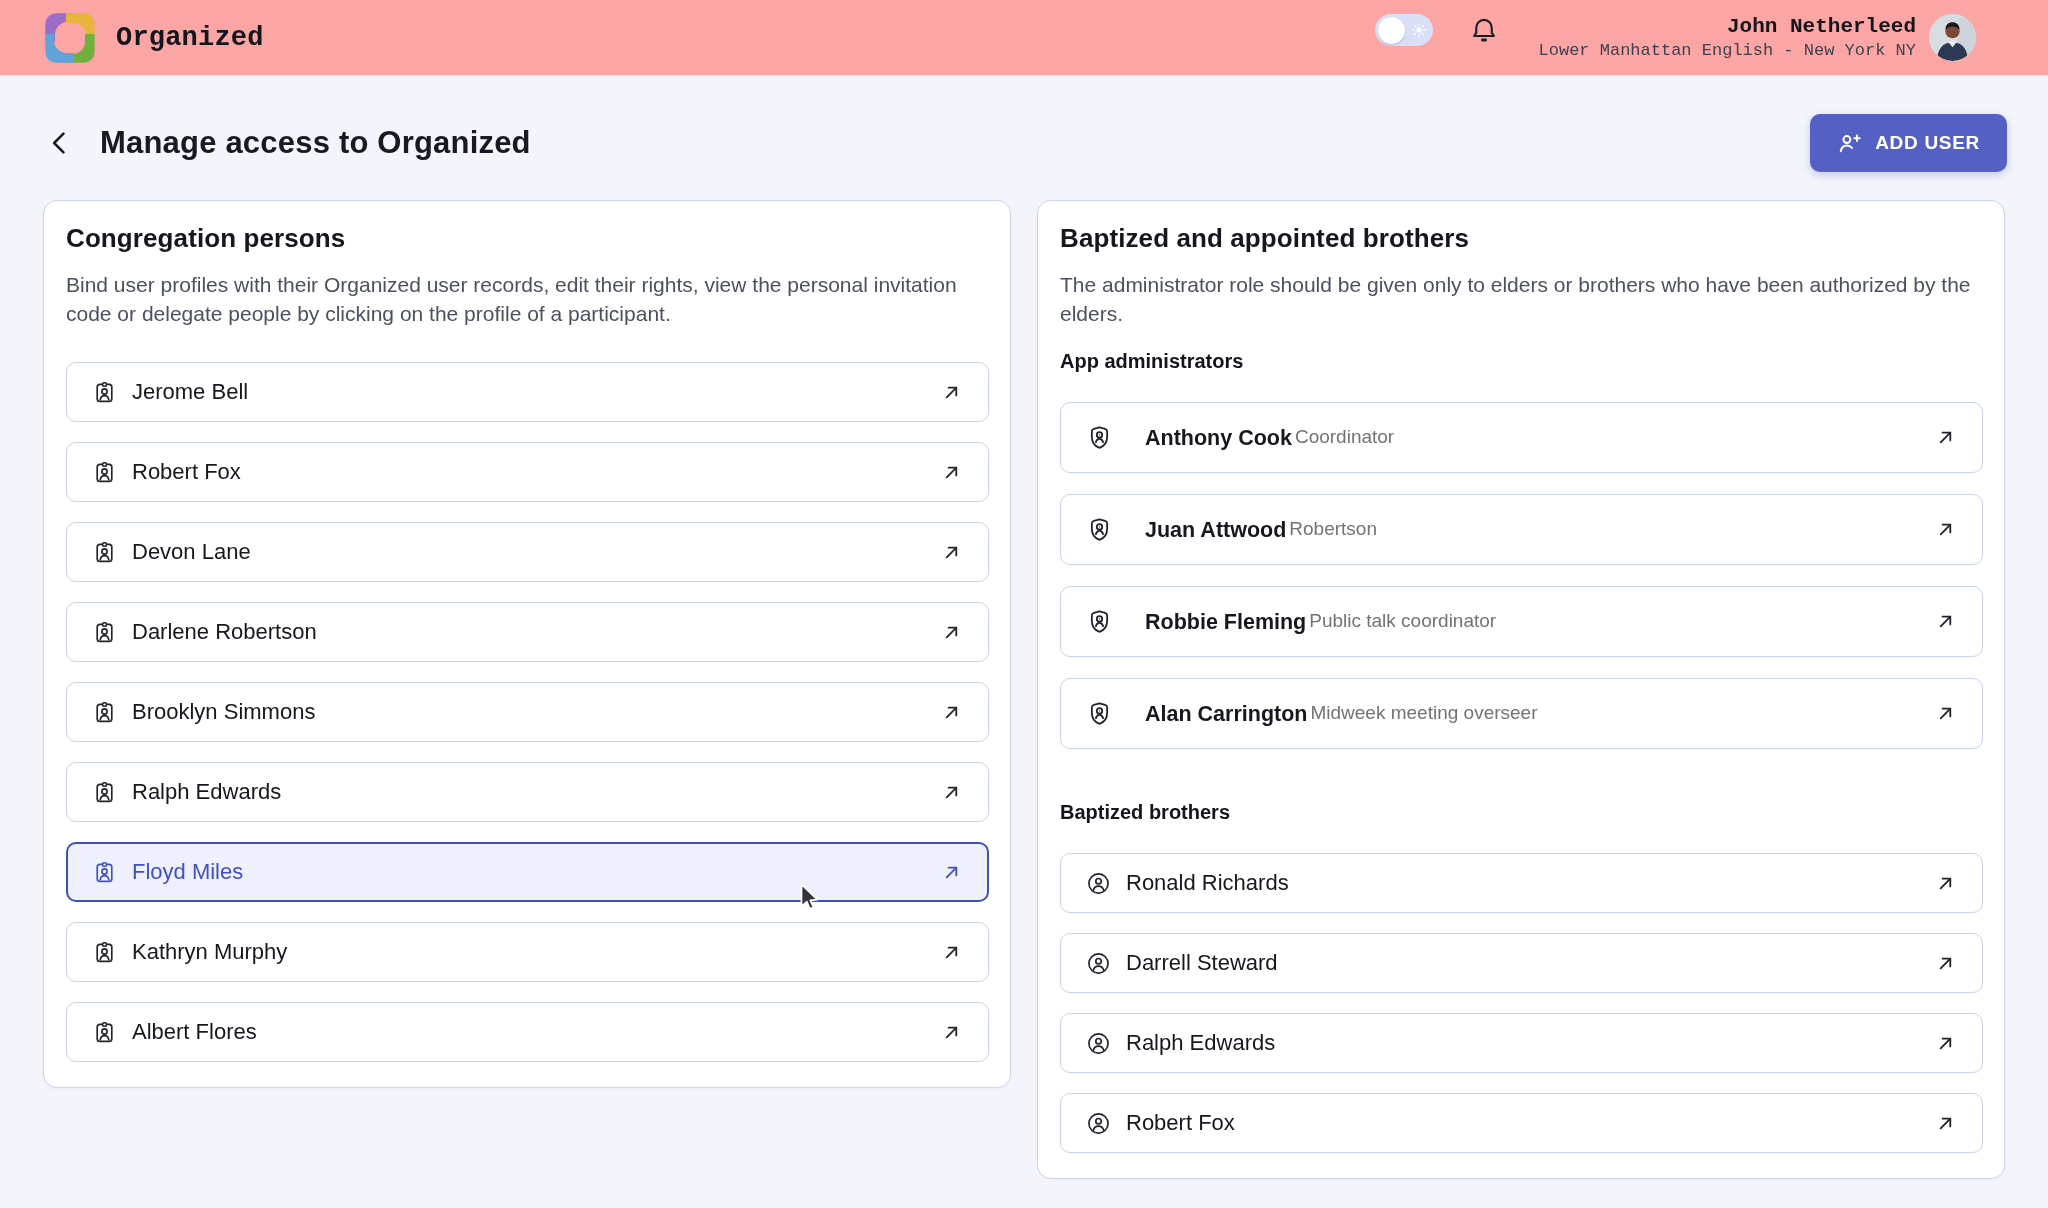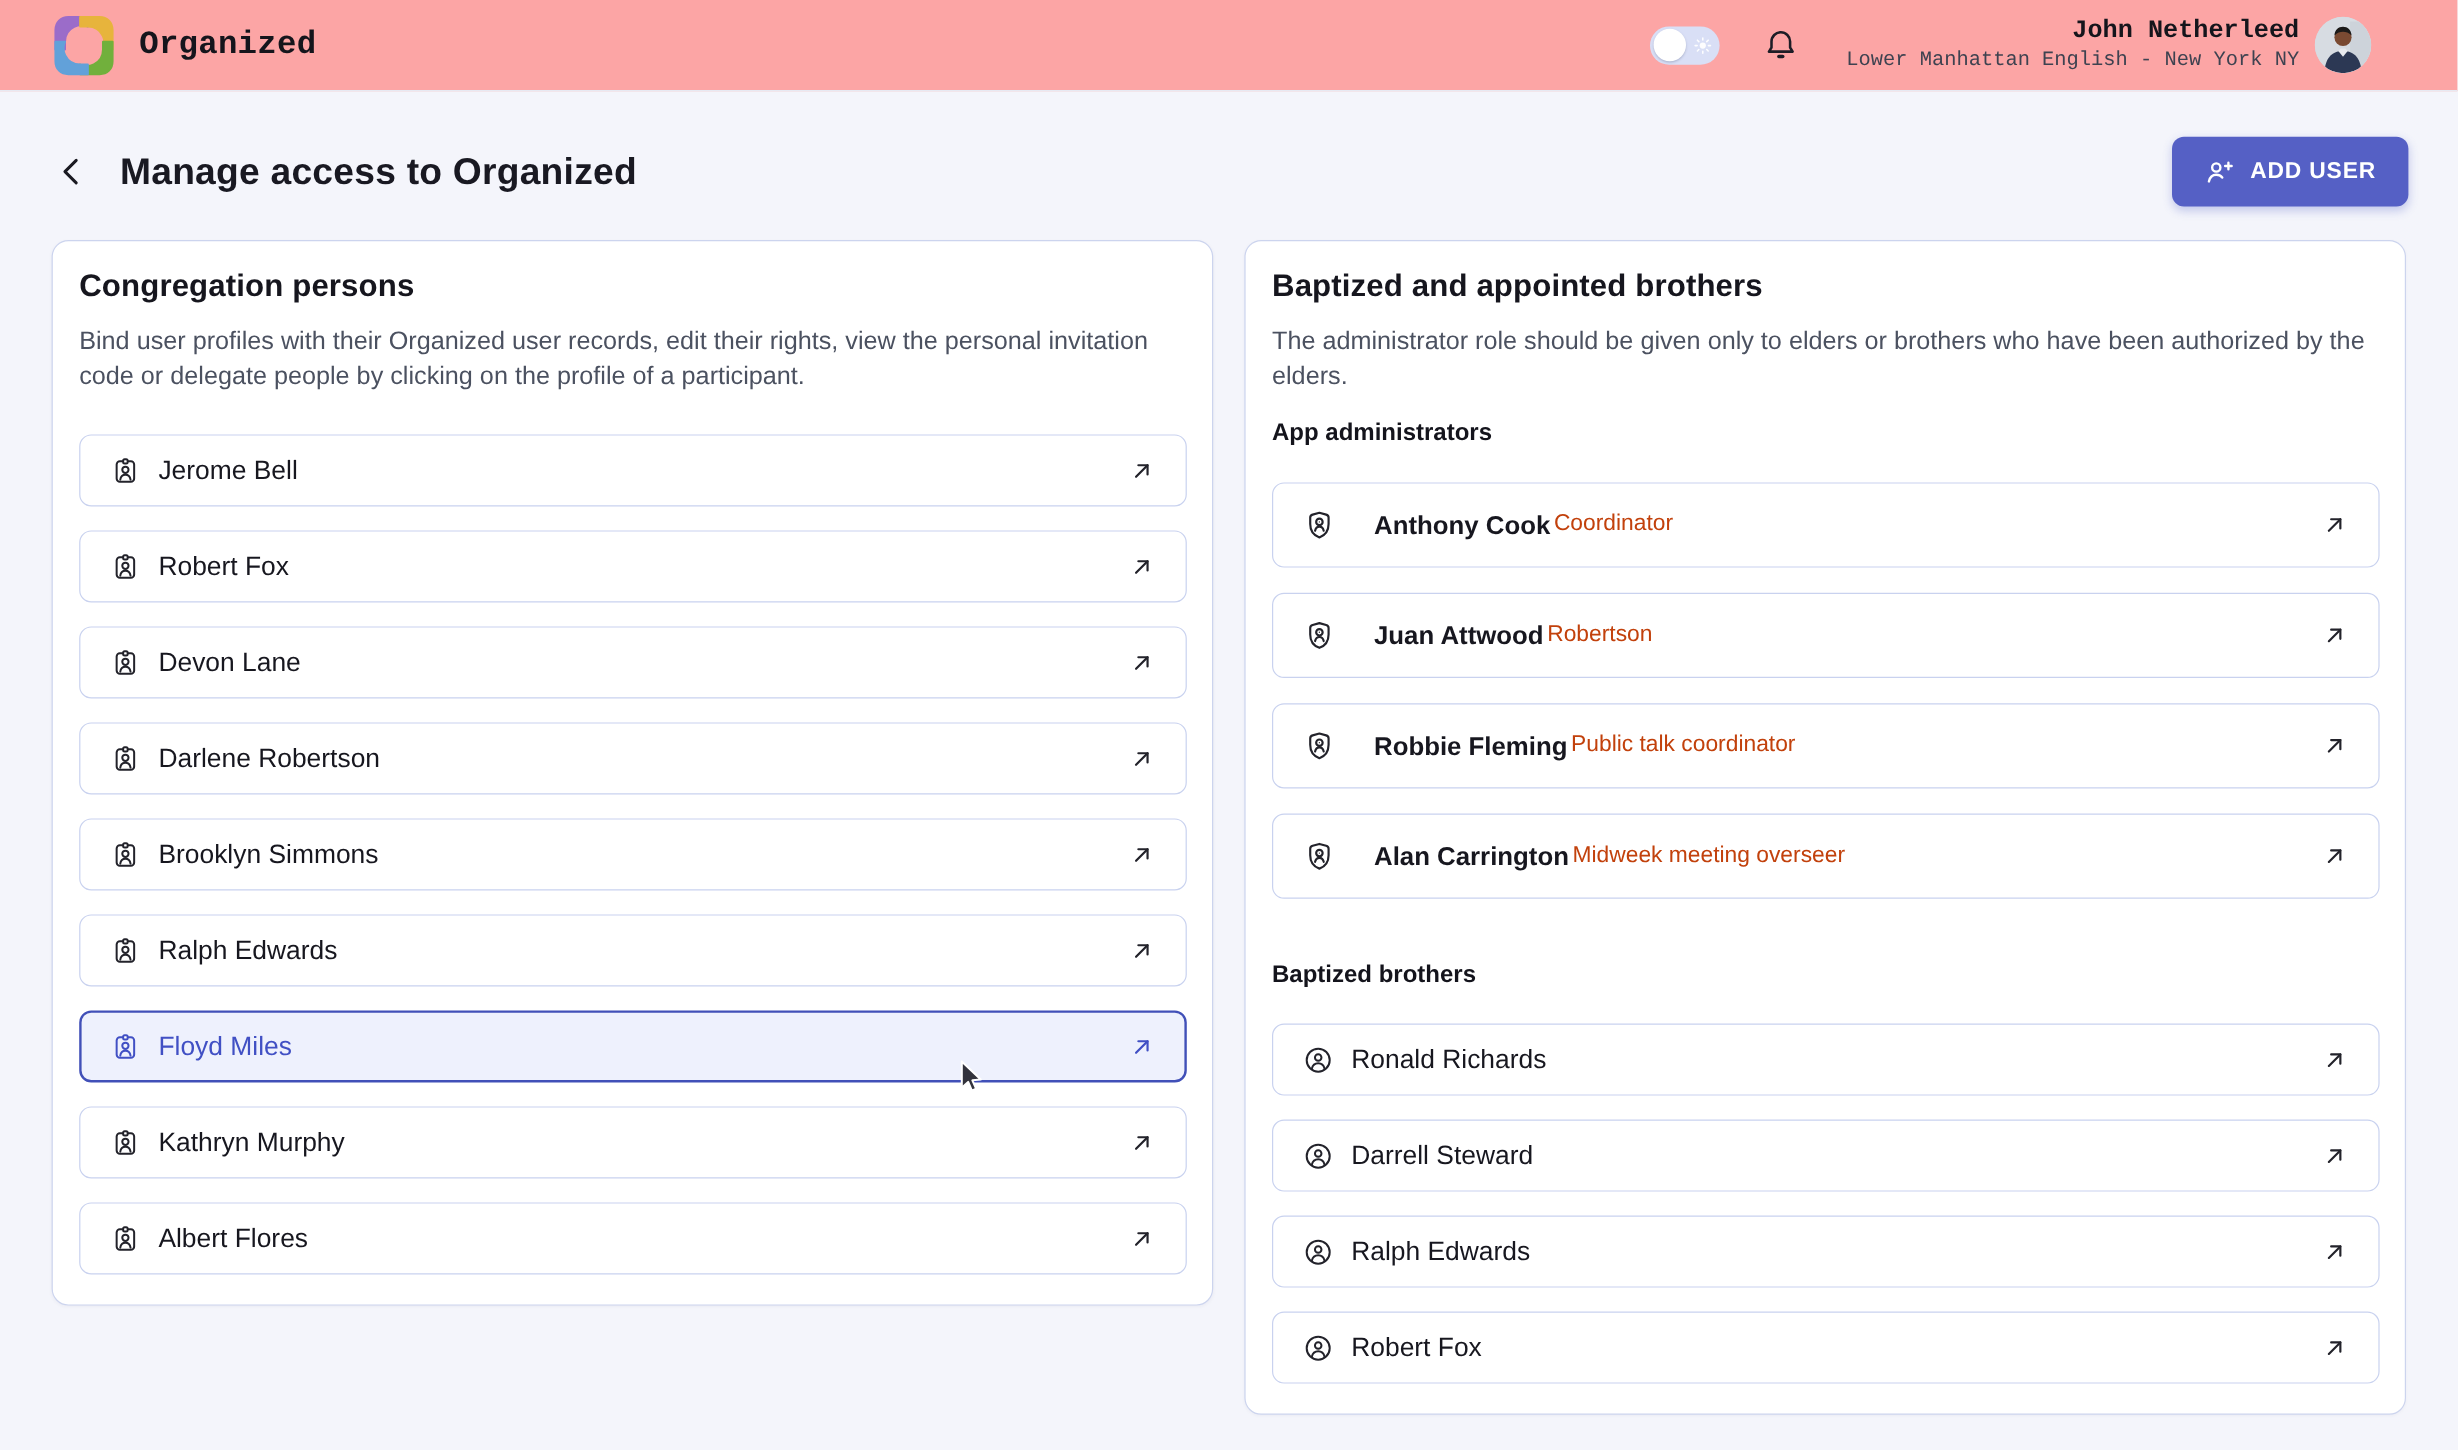--- a/index.html
+++ b/index.html
@@ -17,21 +17,21 @@
   
   .topbar{
     height:76px;background:#fca5a5;border-bottom:1px solid #e7e9f2;
     display:flex;align-items:center;justify-content:space-between;
     padding:0 72px 0 44px;
     font-family:Liberation Mono, monospace;
   }
   .brand{display:flex;align-items:center;gap:20px;}
   .logo{width:52px;height:52px;display:flex;}
   .app-name{font-size:27px;font-weight:700;color:#15151c;letter-spacing:.2px;}
-  .top-right{display:flex;align-items:center;}
+  .top-right{display:flex;}
   .toggle{width:58px;height:32px;border-radius:16px;background:#d9dff6;position:relative;cursor:pointer;flex:none;}
   .toggle .knob{position:absolute;left:3px;top:2.5px;width:27px;height:27px;border-radius:50%;background:#fff;box-shadow:0 1px 2px rgba(40,50,90,.25);}
   .toggle .sun{position:absolute;right:6px;top:8px;width:16px;height:16px;display:flex;}
   .bell{margin-left:36px;width:30px;height:34px;display:flex;align-items:center;cursor:pointer;}
   .user-block{margin-left:40px;text-align:right;cursor:pointer;}
   .user-name{font-size:21px;font-weight:700;color:#15151c;line-height:26px;}
   .user-sub{font-size:17px;color:#3e4250;line-height:21px;}
   .avatar{margin-left:13px;width:47px;height:47px;border-radius:50%;overflow:hidden;flex:none;cursor:pointer;background:#d5dae1;}
   
   .title-row{display:flex;align-items:center;margin:37px 41px 0 42px;height:60px;}
@@ -63,21 +63,21 @@
     border:1px solid var(--row-border);border-radius:10px;background:#fff;cursor:pointer;
     color:#17171f;
     justify-content:flex-end;
   }
   .row.two-line{height:71px;}
   .row .licon{width:25px;height:25px;flex:none;display:flex;color:#23232b;}
   .row.two-line .licon{width:27px;height:27px;}
   .row .name{margin-left:15px;font-size:22px;font-weight:500;color:#17171f;}
   .row .stack{margin-left:32px;display:flex;flex-direction:row;justify-content:center;gap:3px;}
   .row .stack .name{margin:0;font-size:21.5px;font-weight:700;line-height:24px;}
-  .row .stack .role{font-size:19px;line-height:21px;color:#c2410c;}
+  .row .stack .role{font-size:19px;line-height:21px;color:#737373;}
   .row .arrow{margin-left:auto;width:23px;height:23px;flex:none;display:flex;color:#23232b;}
   .row.selected{background:var(--sel-bg);border:2px solid var(--sel-border);padding:0 24px;}
   .row.selected .name,.row.selected .stack .name{color:var(--sel-text);}
   .row.selected .licon,.row.selected .arrow{color:var(--sel-text);}
   
   .cursor{position:absolute;left:795px;top:882px;width:26px;height:32px;pointer-events:none;z-index:50;}
   svg{display:block;}
 </style>
 </head>
 <body>

